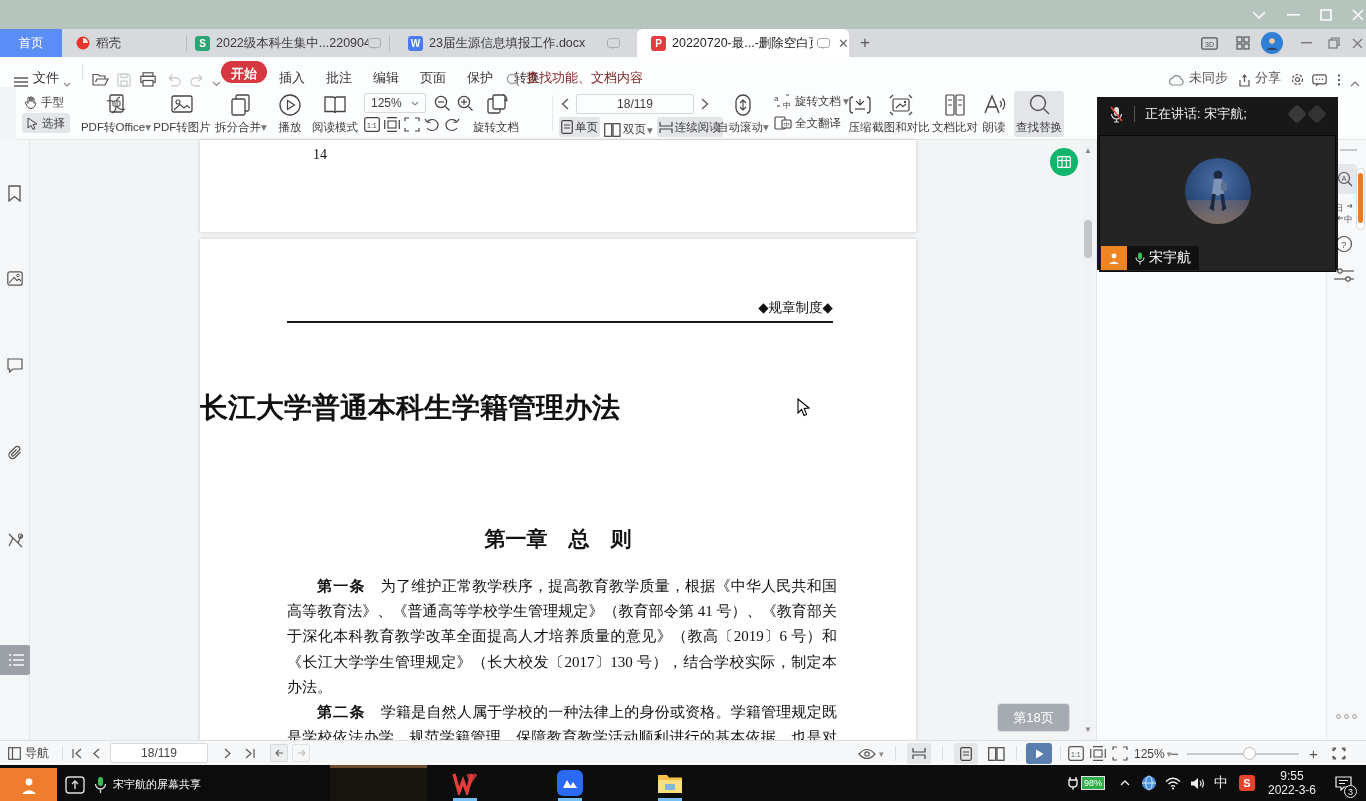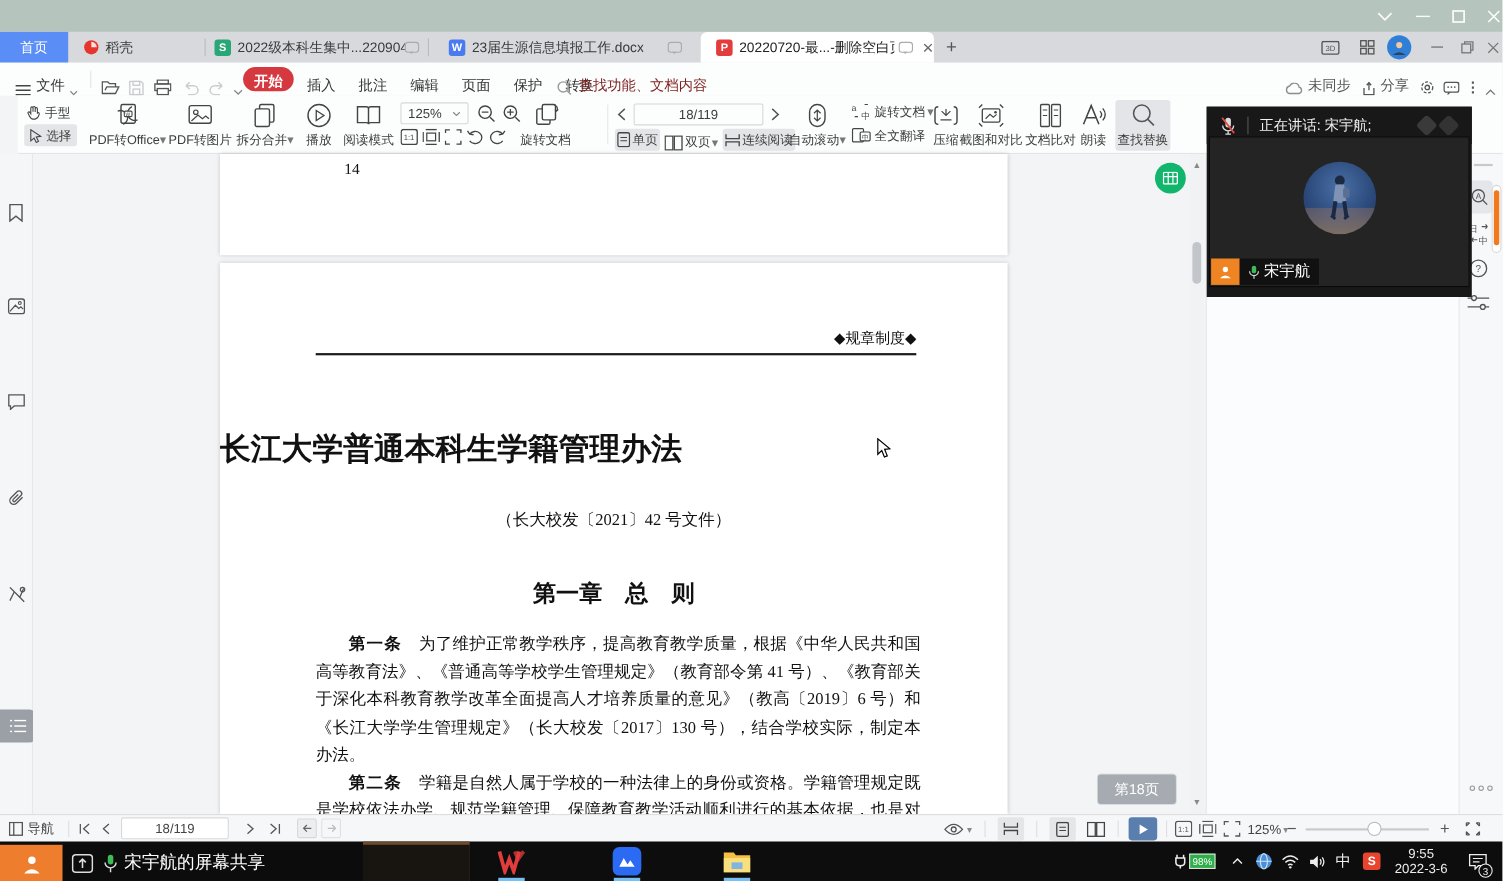--- a/index.html
+++ b/index.html
@@ -39,21 +39,21 @@
   .bodytext b { letter-spacing:1px; }
 
   #statusbar { left:0; top:740px; width:1366px; height:25px; background:#f6f7f8; border-top:1px solid #dddee0; font-size:12px; color:#444; }
   .sitem { position:absolute; top:0; height:25px; display:flex; align-items:center; }
 
   #taskbar { left:0; top:765px; width:1366px; height:36px; background:#0d0d0e; }
   .tray { position:absolute; top:0; height:36px; display:flex; align-items:center; justify-content:center; color:#eee; }
 
   #meeting { left:1097px; top:97px; width:241px; height:173px; background:#181818; }
   #meeting .hdr { position:absolute; left:0; top:0; width:241px; height:34px; background:#181818; display:flex; align-items:center; }
-  #meeting .vid { position:absolute; left:2px; top:27px; width:237px; height:137px; background:#242424; border:1.5px solid #0a0a0a;padding-left:36px; }
+  #meeting .vid { position:absolute; left:2px; top:38px; width:237px; height:137px; background:#242424; border:1.5px solid #0a0a0a;padding-left:36px; }
 </style>
 </head>
 <body>
 
 <div id="screen">
 
   <div class="abs" id="topbar">
     <div class="winctl" style="left:1243px;">
       <svg width="14" height="8" viewBox="0 0 14 8">
           <path d="M1 1 L7 7 L13 1" stroke="#fafafa" stroke-width="1.6" fill="none"></path>
@@ -518,21 +518,20 @@
   </div>
 
   <div class="abs" id="docarea">
     <div class="page" style="top:0;height:92px;">
       <div class="serif" style="position:absolute;left:113px;top:7px;font-size:14px;">14</div>
     </div>
     <div class="page" style="top:99px;height:501px;overflow:hidden;">
       <div class="serif" style="position:absolute;right:83px;top:60px;font-size:13.5px;">◆规章制度◆</div>
       <div style="position:absolute;left:87px;top:82px;width:546px;height:1.5px;background:#1a1a1a;"></div>
       <div class="serif" style="position:absolute;left:0;top:150px;width:716px;text-align:left;font-size:28px;font-weight:bold;">长江大学普通本科生学籍管理办法</div>
-      <div class="serif" style="position:absolute;left:0;top:224px;width:716px;text-align:center;font-size:15px;">（长大校发〔2021〕42 号文件）</div>
       <div class="serif" style="position:absolute;left:0;top:286px;width:716px;text-align:center;font-size:21px;font-weight:bold;">第一章　总　则</div>
       <div class="serif bodytext" style="position:absolute;left:87px;top:335px;width:550px;font-size:15px;line-height:25.2px;">
         <p><b>第一条</b>　<span>为了维护正常教学秩序，提高教育教学质量，根据《中华人民共和国高等教育法》、《普通高等学校学生管理规定》（教育部令第 41 号）、《教育部关于深化本科教育教学改革全面提高人才培养质量的意见》（教高〔2019〕6 号）和《长江大学学生管理规定》（长大校发〔2017〕130 号），结合学校实际，制定本办法。</span></p>
         <p><b>第二条</b>　<span>学籍是自然人属于学校的一种法律上的身份或资格。学籍管理规定既是学校依法办学、规范学籍管理、保障教育教学活动顺利进行的基本依据，也是对学生在校学习活动的规范要求.</span></p>
       </div>
     </div>
 
     <div class="abs" style="left:1020px;top:8px;width:28px;height:28px;border-radius:50%;background:#11b56c;display:flex;align-items:center;justify-content:center;">
       <svg width="14" height="12" viewBox="0 0 14 12">
           <rect x="0.7" y="0.7" width="12.6" height="10.6" rx="1" stroke="#fff" stroke-width="1.2" fill="none"></rect>
@@ -733,21 +732,21 @@
     </div>
     <div class="abs" style="left:57px;top:3px;width:370px;height:33px;background:rgba(12,12,12,0.88);display:flex;align-items:center;">
       <svg width="20" height="18" viewBox="0 0 20 18" style="margin-left:8px;">
           <rect x="1" y="1" width="18" height="16" rx="3" stroke="#ddd" stroke-width="1.4" fill="none"></rect>
           <path d="M10 13 V5 M7 8 L10 5 L13 8" stroke="#ddd" stroke-width="1.4" fill="none"></path>
         </svg>
       <svg width="13" height="18" viewBox="0 0 13 18" style="margin-left:9px;">
           <rect x="4" y="1" width="5" height="9" rx="2.5" fill="#3dbb56"></rect>
           <path d="M1.5 8 A5 5 0 0 0 11.5 8 M6.5 13 V17" stroke="#ddd" stroke-width="1.3" fill="none"></path>
         </svg>
-      <span style="color:#fff;font-size:16px;margin-left:6px;">宋宇航的屏幕共享</span>
+      <span style="color:#fff;font-size:11px;margin-left:6px;">宋宇航的屏幕共享</span>
     </div>
 
     <div class="tray" style="left:1062px;width:48px;">
       <svg width="12" height="14" viewBox="0 0 12 14" style="margin-right:2px;">
           <path d="M3 1 V4 M9 1 V4 M2 4 H10 V8 Q10 11 6 11 Q2 11 2 8 Z M6 11 V13.5" stroke="#eee" stroke-width="1.4" fill="none"></path>
         </svg>
       <span style="background:#2fae4a;border:1px solid #dfe0e0;font-size:9px;padding:1px 2px;color:#fff;">98%</span>
     </div>
     <div class="tray" style="left:1115px;width:20px;">
       <svg width="10" height="6" viewBox="0 0 10 6">

